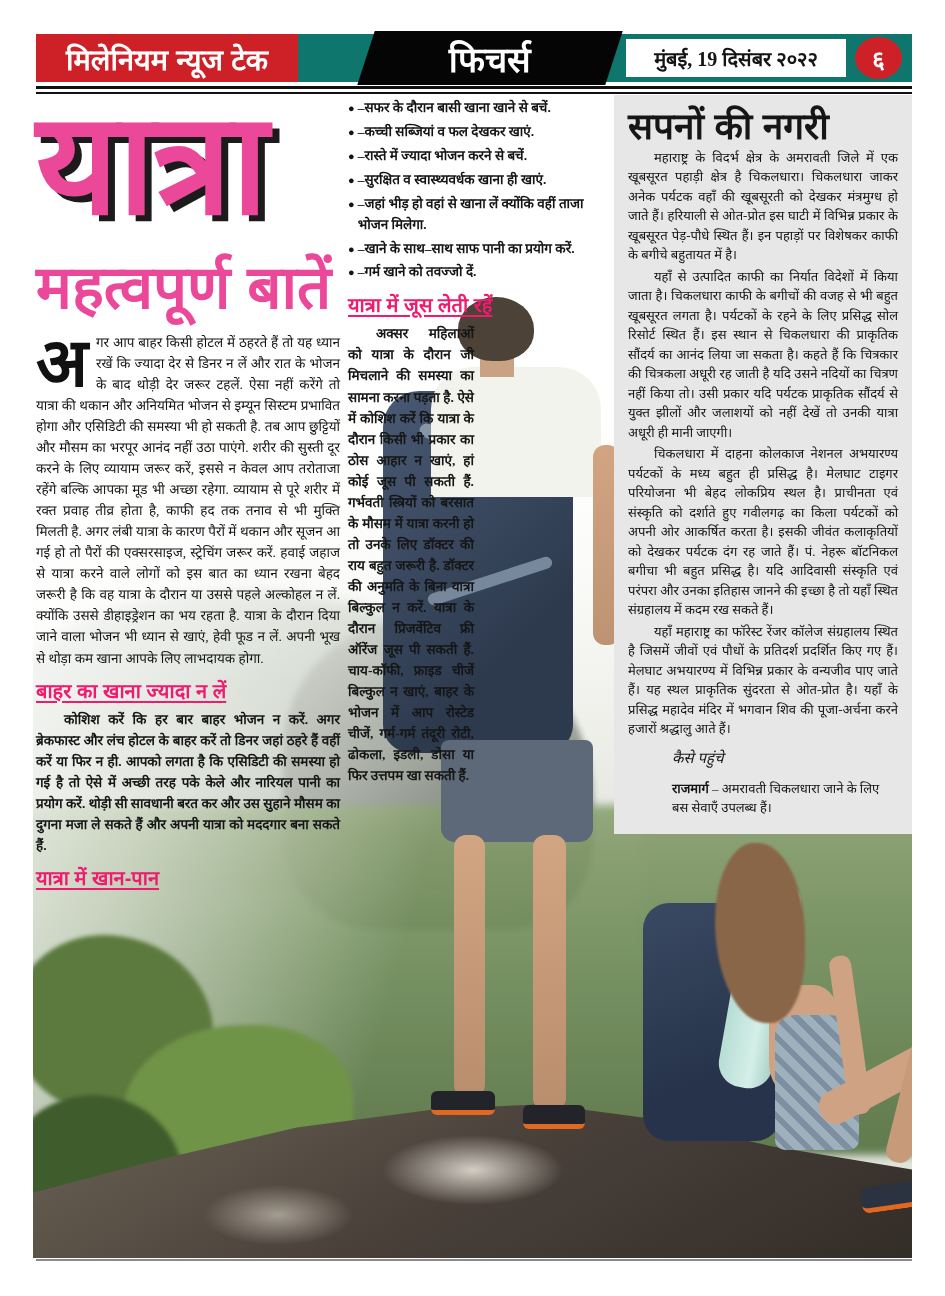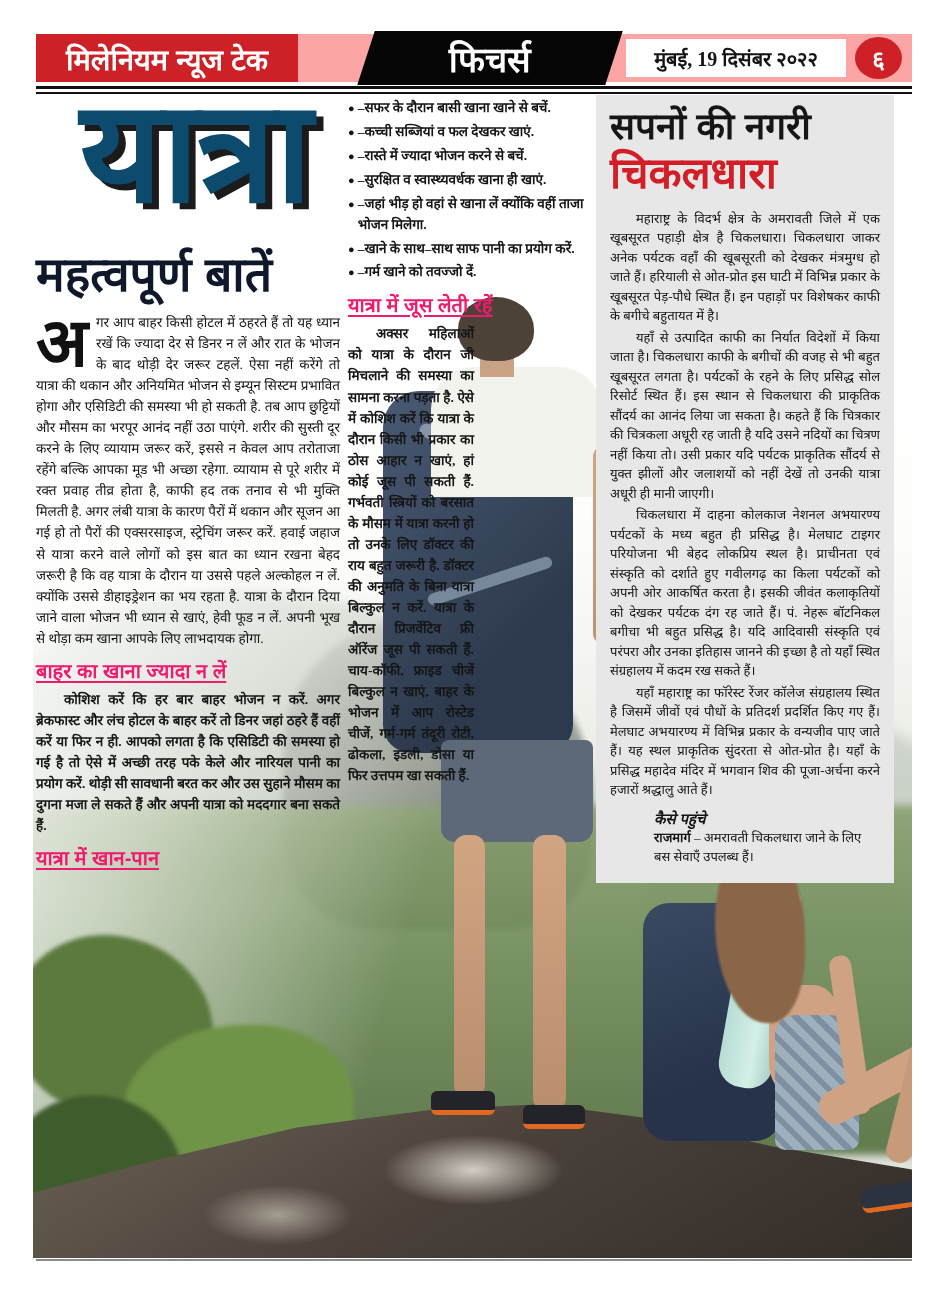--- a/index.html
+++ b/index.html
@@ -4,21 +4,21 @@
 <style>
   * { margin:0; padding:0; box-sizing:border-box; }
   html,body { background:#ffffff; }
   body {
     width:945px; height:1296px; position:relative; overflow:hidden;
     font-family:"Liberation Serif","DejaVu Serif",serif; color:#141414;
   }
   .abs { position:absolute; }
 
   
-  .masthead { left:36px; top:34px; width:876px; height:48px; background:#fca5a5; z-index:6; }
+  .masthead { left:36px; top:34px; width:876px; height:48px; background:#0f766e; z-index:6; }
   .brand-box {
     position:absolute; left:0; top:0; width:262px; height:48px; background:#ce2127;
     color:#fff; font-family:"Liberation Sans","DejaVu Sans",sans-serif; font-weight:bold;
     font-size:29px; display:flex; align-items:center; justify-content:center;
   }
   .section-box {
     position:absolute; left:330px; top:-3px; width:248px; height:54px; background:#050505;
     transform:skewX(-18deg); display:flex; align-items:center; justify-content:center;
   }
   .section-box span {
@@ -81,52 +81,51 @@
   .w-mat  { left:700px; top:582px; width:54px; height:212px; background:linear-gradient(90deg,#b7ddd4,#d4efe8 60%,#aacfc6); border-radius:24px; transform:rotate(10deg); }
   .w-arm  { left:806px; top:660px; width:22px; height:160px; background:#cfa283; border-radius:10px; transform:rotate(-8deg); }
   .w-thigh{ left:780px; top:770px; width:140px; height:34px; background:#cfa283; border-radius:16px; transform:rotate(-28deg); }
   .w-shin { left:872px; top:690px; width:26px; height:180px; background:#c79a7a; border-radius:12px; transform:rotate(14deg); }
   .w-foot { left:828px; top:888px; width:74px; height:26px; background:#2c3340; border-radius:8px; border-bottom:5px solid #e06820; transform:rotate(-8deg); }
 
   
   .col { z-index:5; }
   .col-left { left:36px; top:92px; width:304px; }
   .mega-title {
-    font-family:Liberation Mono, monospace; font-weight:bold;
-    font-size:142px; line-height:1.02; color:#0c4a6e; text-shadow:7px 6px 0 #1b1b1b;
+    font-family:Liberation Sans, sans-serif; font-weight:bold;
+    font-size:142px; line-height:1.02; color:#ec4899; text-shadow:7px 6px 0 #1b1b1b;
     letter-spacing:-2px;
-    margin-left:44px;
   }
   .title-l2 { font-family:"Liberation Sans","DejaVu Sans",sans-serif; font-weight:bold;
     font-size:46px; color:#111; line-height:1.15; margin-top:6px; }
   .title-l3 { font-family:"Liberation Sans","DejaVu Sans",sans-serif; font-weight:bold;
-    font-size:48px; color:#0f172a; line-height:1.15; margin-top:10px; margin-bottom:10px; }
+    font-size:60px; color:#ec4899; line-height:1.15; margin-top:16px; margin-bottom:10px; }
   .bodytext { font-size:13.5px; line-height:1.56; text-align:justify; color:#151515; }
   .indent { text-indent:28px;font-weight:bold; }
   .dropcap { float:left; font-size:68px; line-height:54px; padding:4px 8px 0 0; font-weight:bold; color:#111; }
   .pink-sub {
     font-family:"Liberation Sans","DejaVu Sans",sans-serif; font-weight:bold;
     font-size:20px; color:#ee1b6e; text-decoration:underline; text-decoration-thickness:2px;
     text-underline-offset:3px; margin:8px 0 5px 0;
   }
   .col-mid { left:348px; top:98px; width:262px; }
   .bullets { list-style:none; }
   .bullets li { display:flex; gap:3px; font-size:13.5px; line-height:1.55; font-weight:bold; margin-bottom:3px; }
   .dot { font-size:11px; line-height:1.9; }
   .man-spacer { float:right; width:136px; height:352px; margin-top:72px; }
 
-  .col-right { left:596px; top:95px; width:298px; background:#e7e7e7; padding:12px 14px 16px 14px; }
+  .col-right { left:614px; top:95px; width:298px; background:#e7e7e7; padding:12px 14px 16px 14px; }
   .rh-black { font-family:"Liberation Sans","DejaVu Sans",sans-serif; font-weight:bold;
     font-size:37px; color:#161616; line-height:1.1; }
   .rh-red { font-family:"Liberation Sans","DejaVu Sans",sans-serif; font-weight:bold;
     font-size:43px; color:#d41e27; line-height:1.1; margin:2px 0 12px 0; }
   .col-right p { font-size:13px; line-height:1.5; text-align:justify; text-indent:26px; margin-bottom:2px; }
   .howto { margin:8px 0 0 44px; }
-  .howto-head { font-weight:bold; font-style:italic; font-size:15px; }
-  .howto-line { font-size:13px; line-height:1.5; }
+  .howto-head { font-weight:normal; font-style:italic; font-size:15px; }
+  .howto-line { font-size:13px; line-height:1.5;margin-top:12px; }
   .howto-line b { font-weight:bold; }
 </style>
 </head>
 <body>
 
 <header class="abs masthead">
   <div class="brand-box">
     <span>मिलेनियम न्यूज टेक</span>
   </div>
   <div class="section-box">
@@ -217,21 +216,20 @@
         <span class="dot">●</span>
         <span>–गर्म खाने को तवज्जो दें.</span>
       </li>
   </ul>
   <h3 class="pink-sub">यात्रा में जूस लेती रहें</h3>
   <p class="bodytext indent"><span class="man-spacer"></span><span>अक्सर महिलाओं को यात्रा के दौरान जी मिचलाने की समस्या का सामना करना पड़ता है. ऐसे में कोशिश करें कि यात्रा के दौरान किसी भी प्रकार का ठोस आहार न खाएं, हां कोई जूस पी सकती हैं. गर्भवती स्त्रियों को बरसात के मौसम में यात्रा करनी हो तो उनके लिए डॉक्टर की राय बहुत जरूरी है. डॉक्टर की अनुमति के बिना यात्रा बिल्कुल न करें. यात्रा के दौरान प्रिजर्वेटिव फ्री ऑरेंज जूस पी सकती हैं. चाय-कॉफी, फ्राइड चीजें बिल्कुल न खाएं, बाहर के भोजन में आप रोस्टेड चीजें, गर्म-गर्म तंदूरी रोटी, ढोकला, इडली, डोसा या फिर उत्तपम खा सकती हैं.</span></p>
 </section>
 
 <aside class="abs col col-right">
   <h2 class="rh-black">सपनों की नगरी</h2>
-  <h2 class="rh-red">चिकलधारा</h2>
   <p>महाराष्ट्र के विदर्भ क्षेत्र के अमरावती जिले में एक खूबसूरत पहाड़ी क्षेत्र है चिकलधारा। चिकलधारा जाकर अनेक पर्यटक वहाँ की खूबसूरती को देखकर मंत्रमुग्ध हो जाते हैं। हरियाली से ओत-प्रोत इस घाटी में विभिन्न प्रकार के खूबसूरत पेड़-पौधे स्थित हैं। इन पहाड़ों पर विशेषकर काफी के बगीचे बहुतायत में है।</p>
   <p>यहाँ से उत्पादित काफी का निर्यात विदेशों में किया जाता है। चिकलधारा काफी के बगीचों की वजह से भी बहुत खूबसूरत लगता है। पर्यटकों के रहने के लिए प्रसिद्ध सोल रिसोर्ट स्थित हैं। इस स्थान से चिकलधारा की प्राकृतिक सौंदर्य का आनंद लिया जा सकता है। कहते हैं कि चित्रकार की चित्रकला अधूरी रह जाती है यदि उसने नदियों का चित्रण नहीं किया तो। उसी प्रकार यदि पर्यटक प्राकृतिक सौंदर्य से युक्त झीलों और जलाशयों को नहीं देखें तो उनकी यात्रा अधूरी ही मानी जाएगी।</p>
   <p>चिकलधारा में दाहना कोलकाज नेशनल अभयारण्य पर्यटकों के मध्य बहुत ही प्रसिद्ध है। मेलघाट टाइगर परियोजना भी बेहद लोकप्रिय स्थल है। प्राचीनता एवं संस्कृति को दर्शाते हुए गवीलगढ़ का किला पर्यटकों को अपनी ओर आकर्षित करता है। इसकी जीवंत कलाकृतियों को देखकर पर्यटक दंग रह जाते हैं। पं. नेहरू बॉटनिकल बगीचा भी बहुत प्रसिद्ध है। यदि आदिवासी संस्कृति एवं परंपरा और उनका इतिहास जानने की इच्छा है तो यहाँ स्थित संग्रहालय में कदम रख सकते हैं।</p>
   <p>यहाँ महाराष्ट्र का फॉरेस्ट रेंजर कॉलेज संग्रहालय स्थित है जिसमें जीवों एवं पौधों के प्रतिदर्श प्रदर्शित किए गए हैं। मेलघाट अभयारण्य में विभिन्न प्रकार के वन्यजीव पाए जाते हैं। यह स्थल प्राकृतिक सुंदरता से ओत-प्रोत है। यहाँ के प्रसिद्ध महादेव मंदिर में भगवान शिव की पूजा-अर्चना करने हजारों श्रद्धालु आते हैं।</p>
   <div class="howto">
     <div class="howto-head">कैसे पहुंचे</div>
     <div class="howto-line"><b>राजमार्ग</b> <span>– अमरावती चिकलधारा जाने के लिए बस सेवाएँ उपलब्ध हैं।</span></div>
   </div>
 </aside>
 

